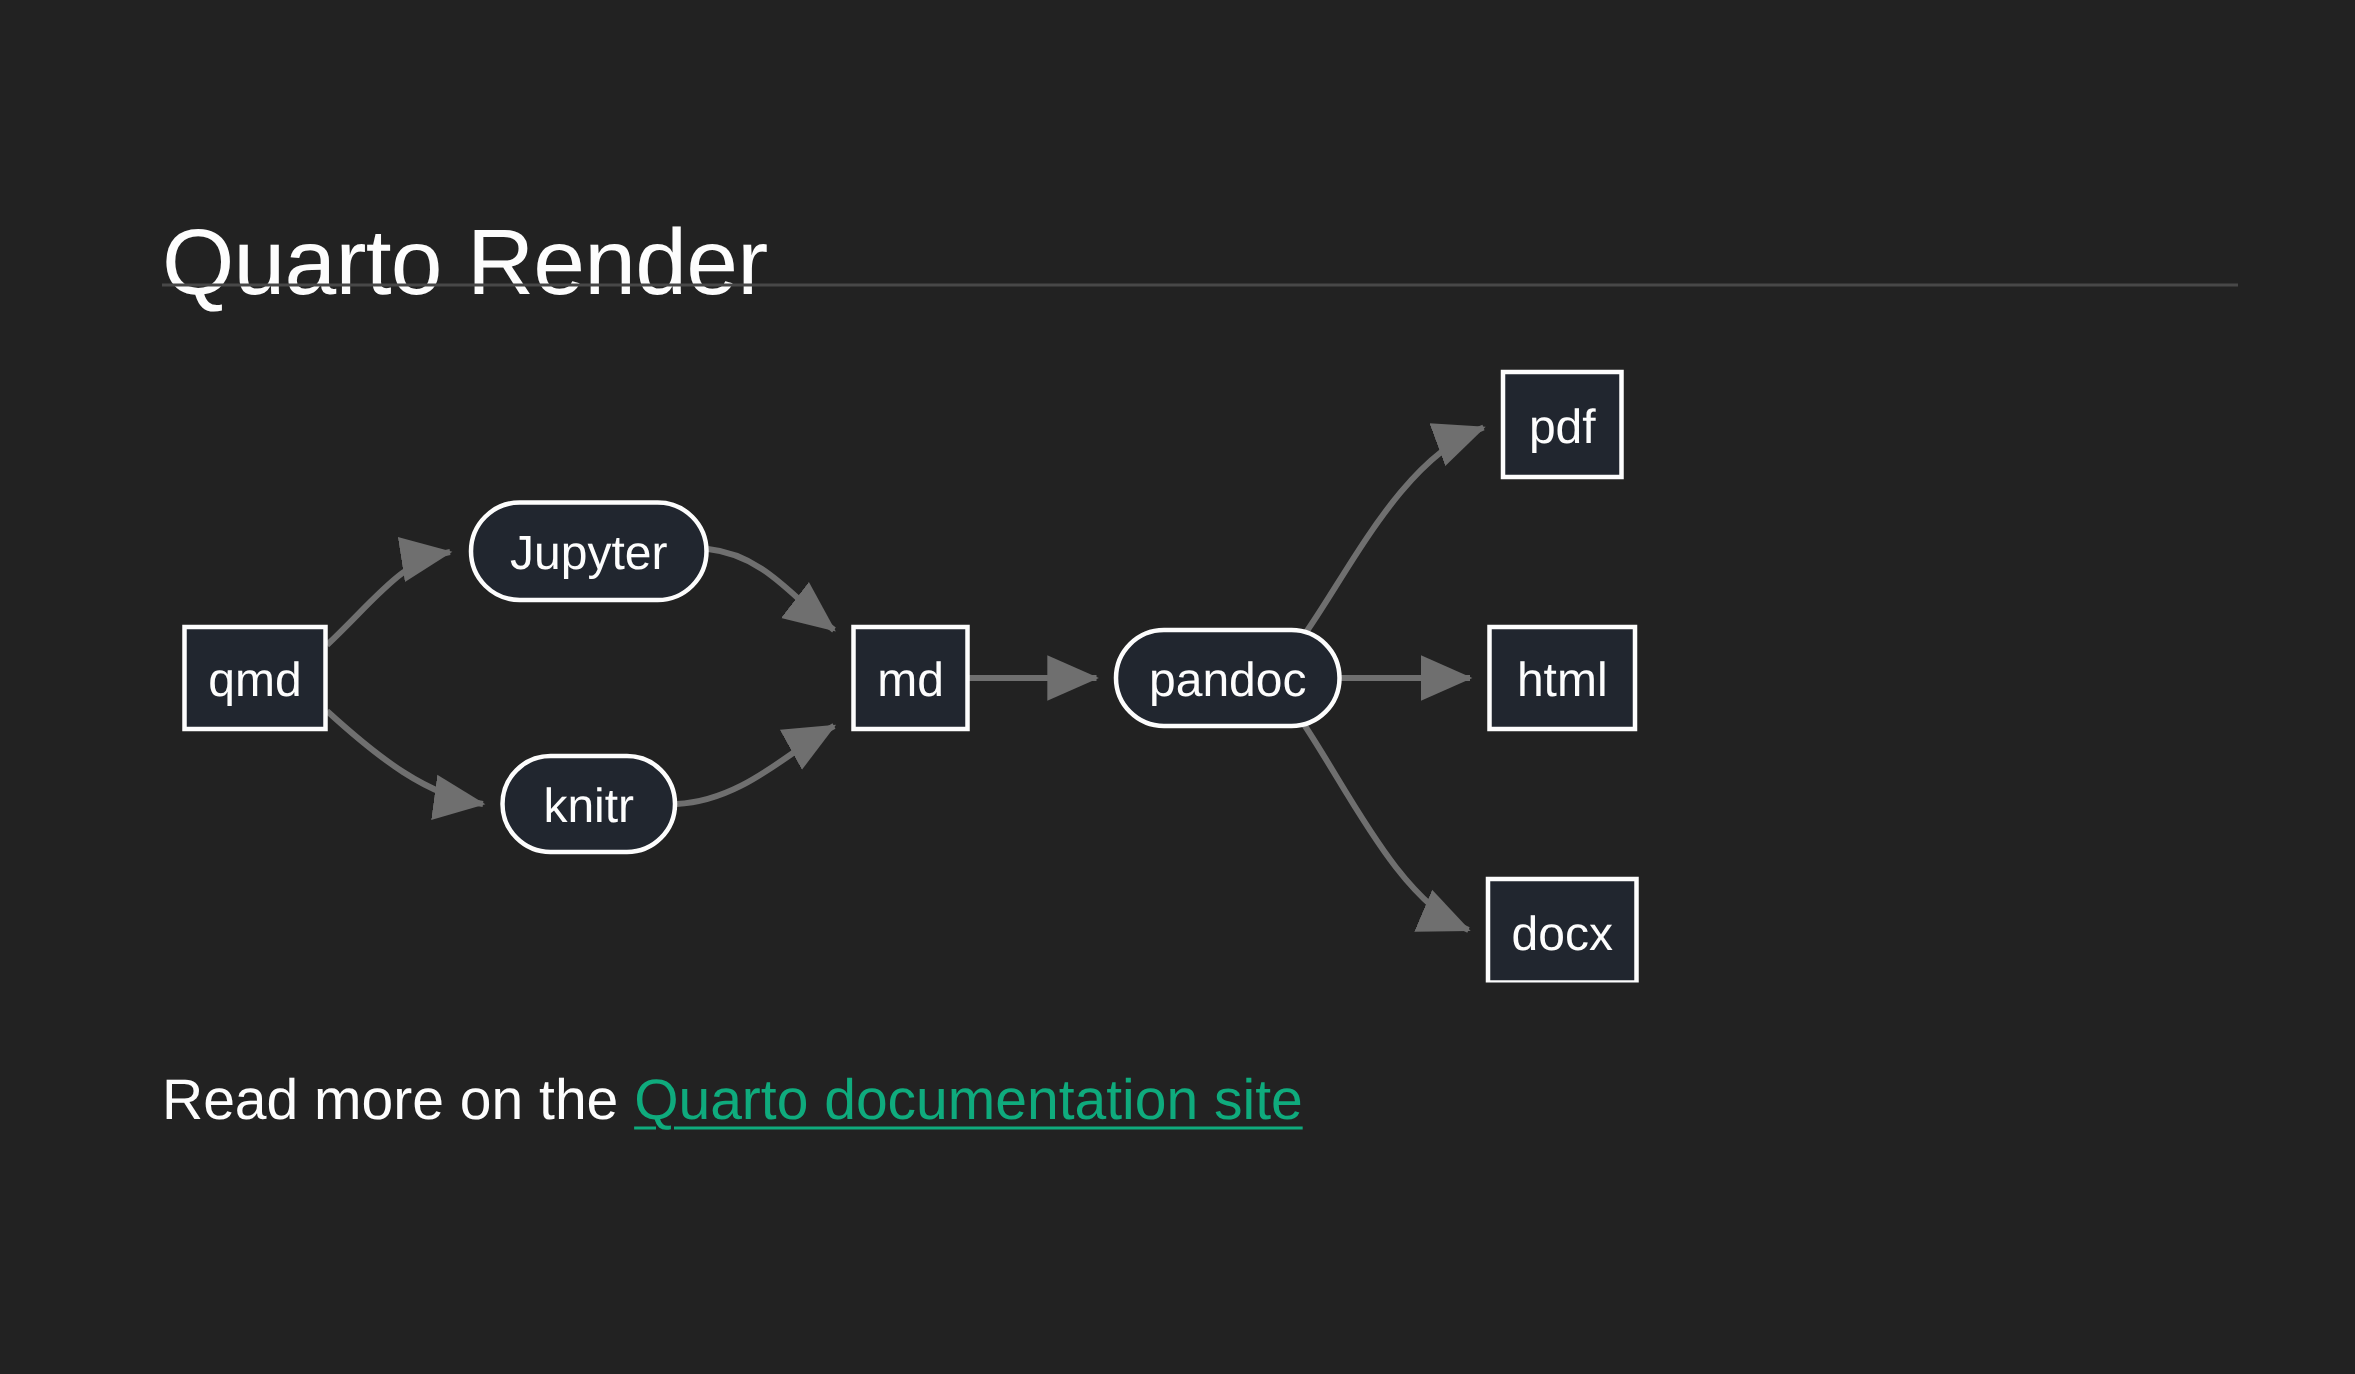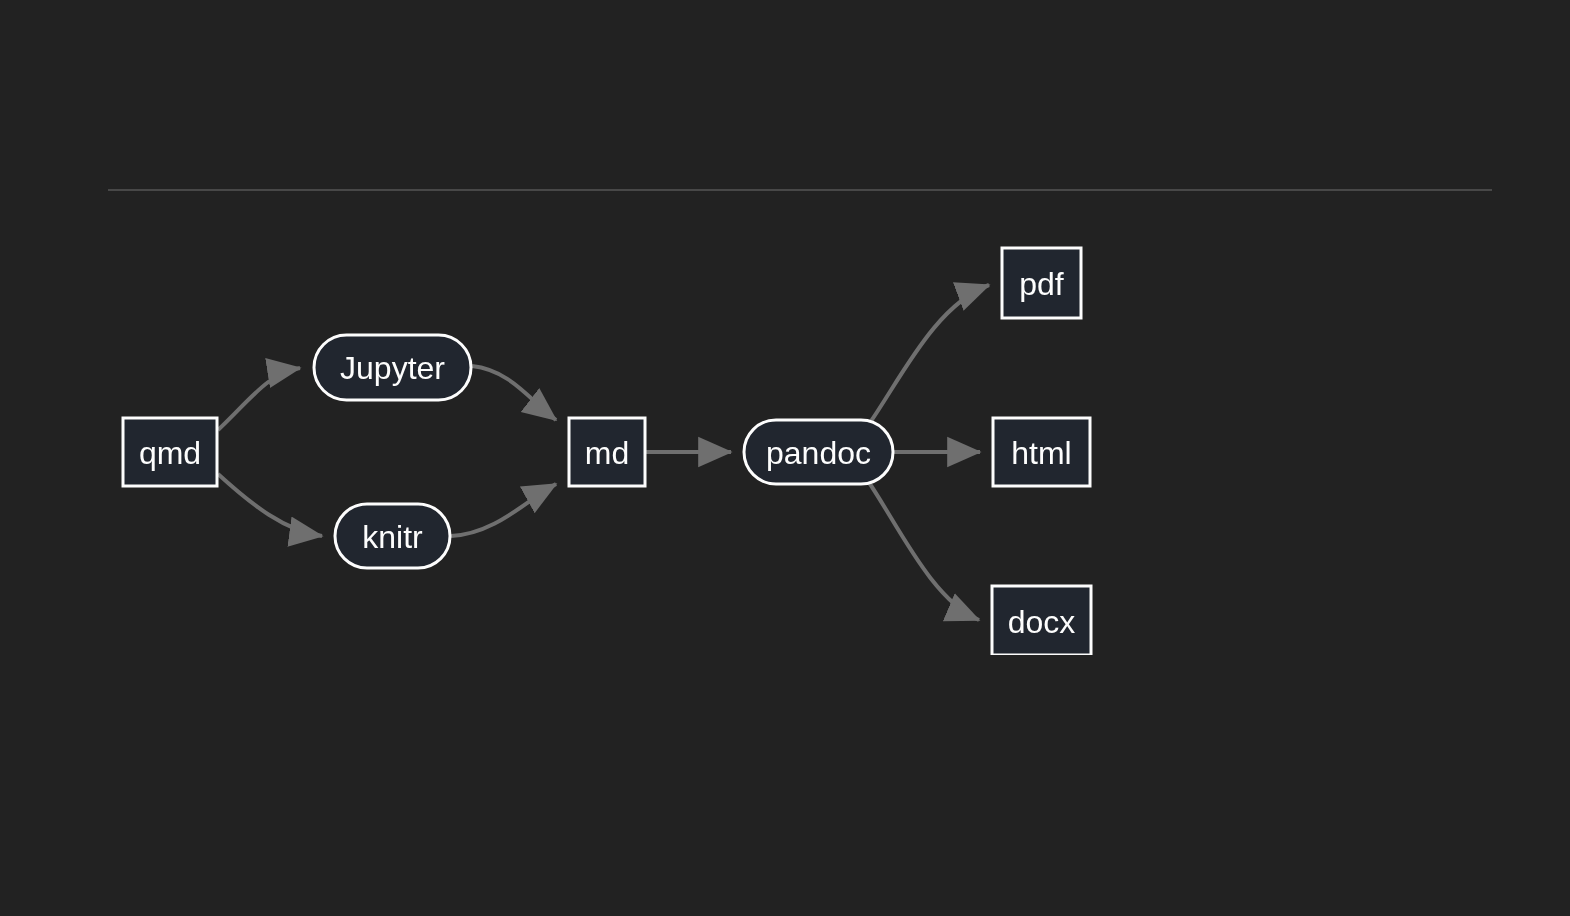--- a/index.html
+++ b/index.html
@@ -70,20 +70,21 @@
     fill: #fdfdfd;
     text-anchor: middle;
     dominant-baseline: central;
   }
 </style>
 </head>
 <body>
 
 <div class="slide">
 
+  <h1 class="slide-title">Quarto Render</h1>
 
   <div class="title-rule"></div>
 
   <div class="diagram">
     <svg width="1570" height="440" viewBox="0 215 1570 440">
       <defs>
         <marker id="arrowhead" markerWidth="9" markerHeight="9" refX="8.2" refY="4.5" orient="auto" markerUnits="strokeWidth">
           <path d="M0,0.7 L8.6,4.5 L0,8.3 Z" fill="#6f6f6f"></path>
         </marker>
       </defs>
@@ -138,14 +139,15 @@
 
         <g>
           <rect x="992" y="586" width="99" height="69" rx="0" fill="#21262f" stroke="#fdfdfd" stroke-width="3"></rect>
           <text class="node-label" x="1041.5" y="622">docx</text>
         </g>
 
       </g>
     </svg>
   </div>
 
+  <p class="read-more"><span>Read more on the </span><a href="#">Quarto documentation site</a></p>
 
 </div>
 
 </body></html>

